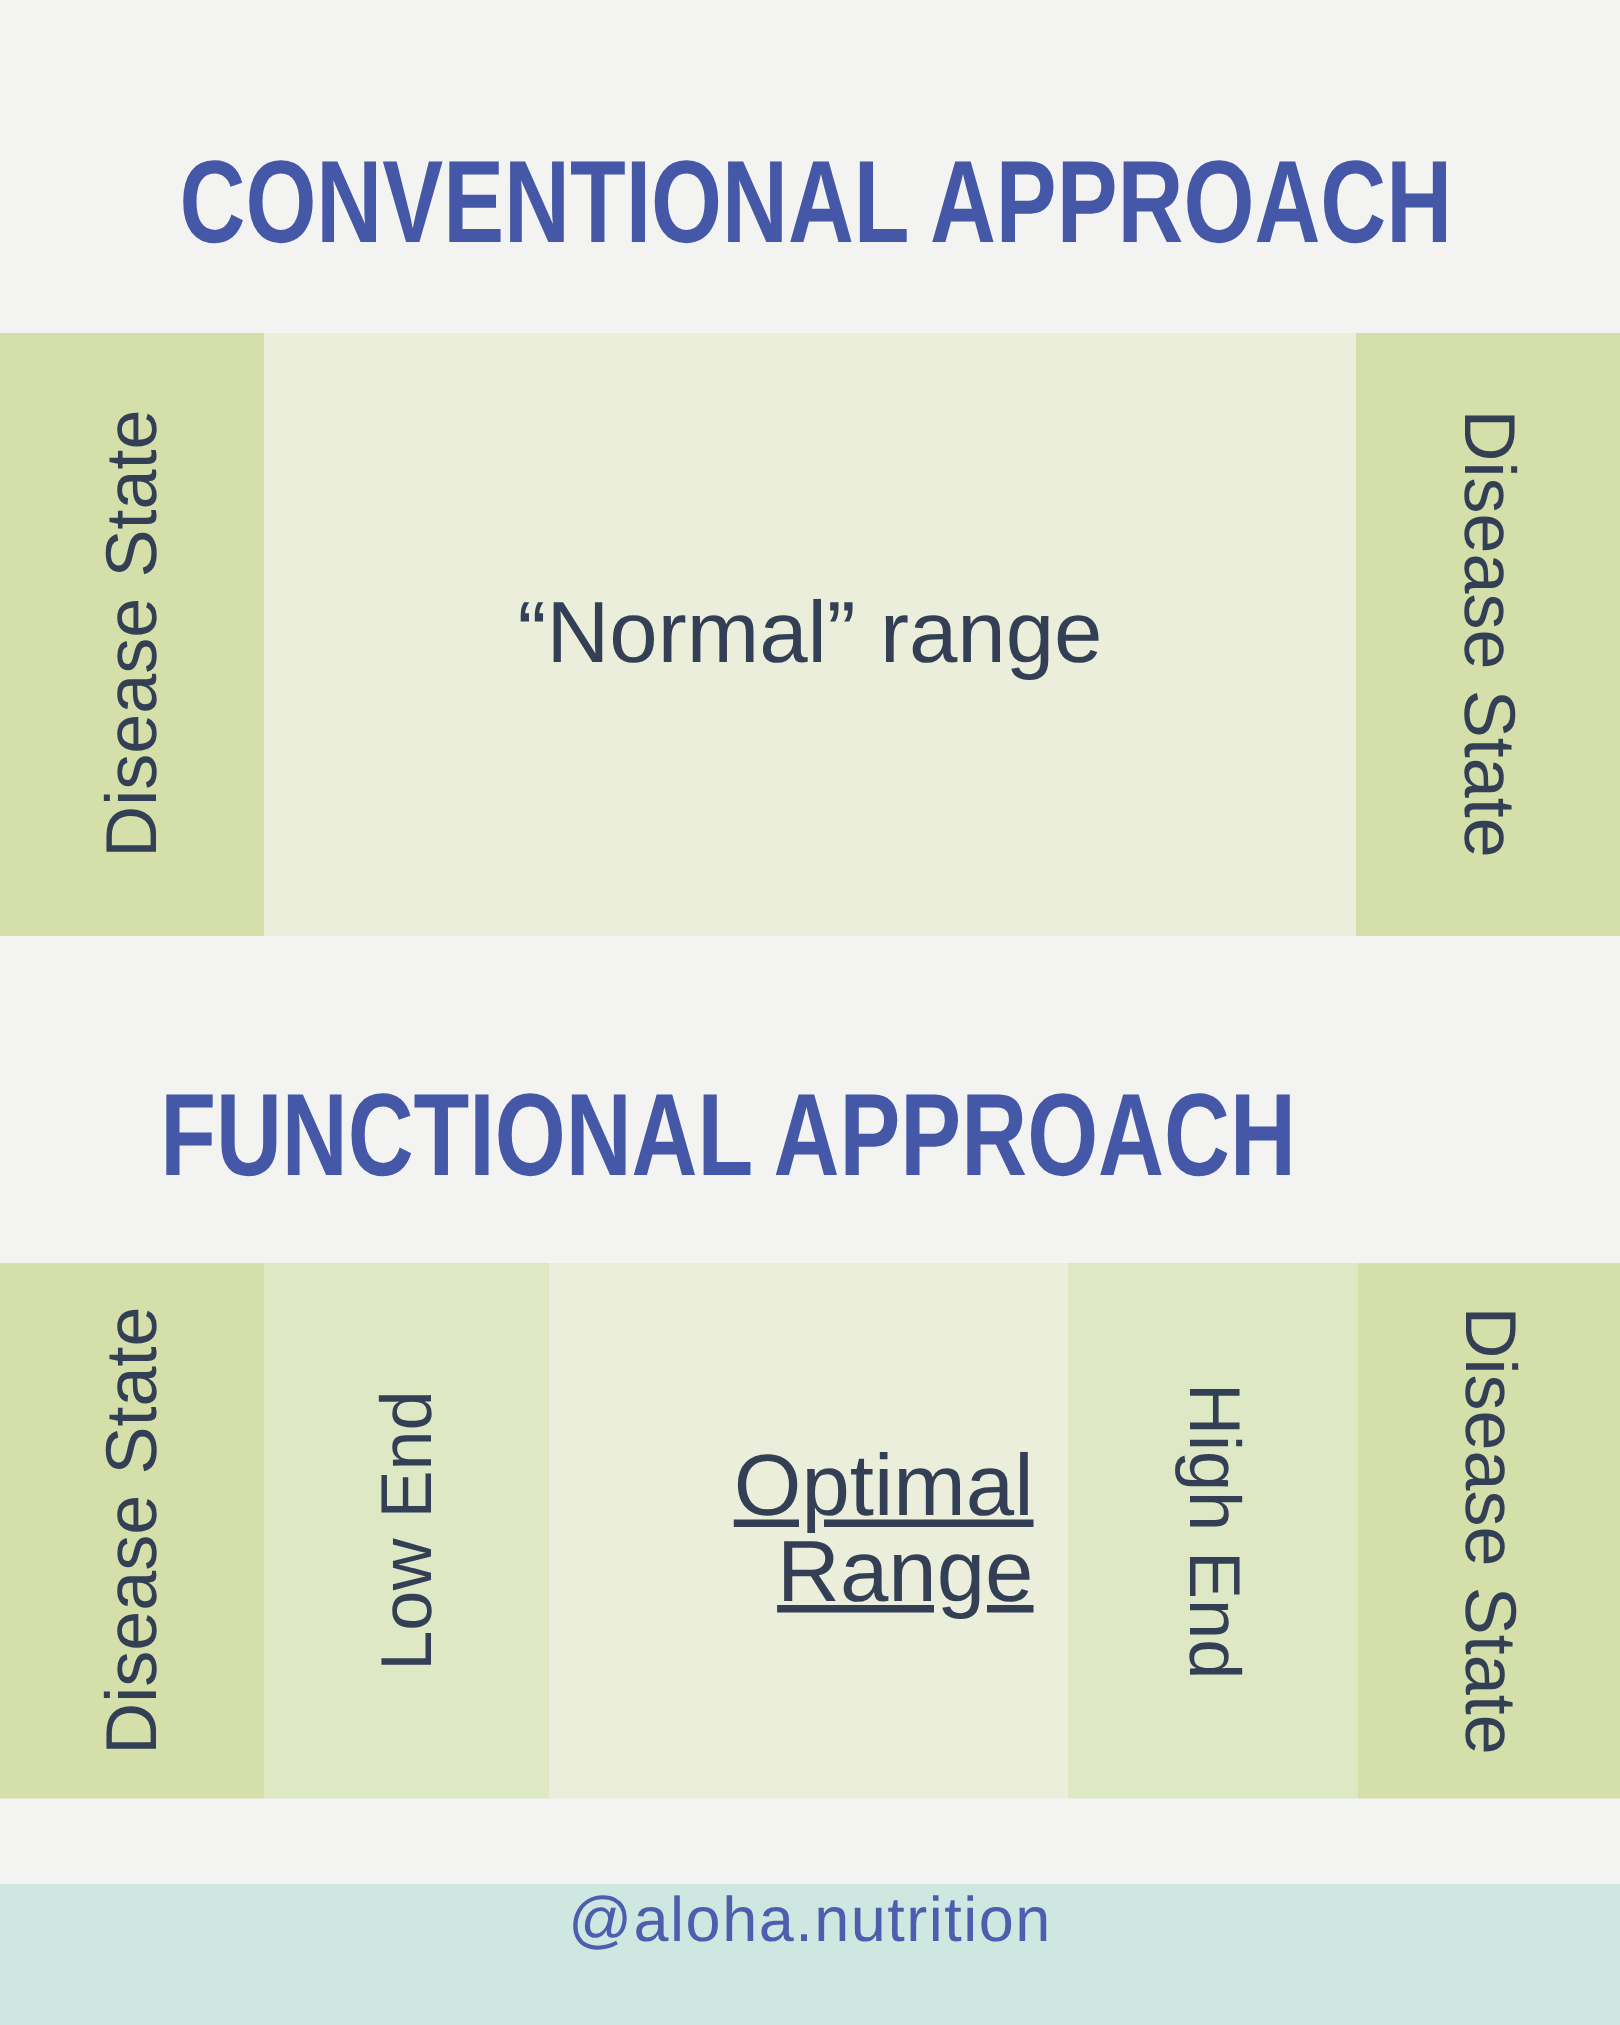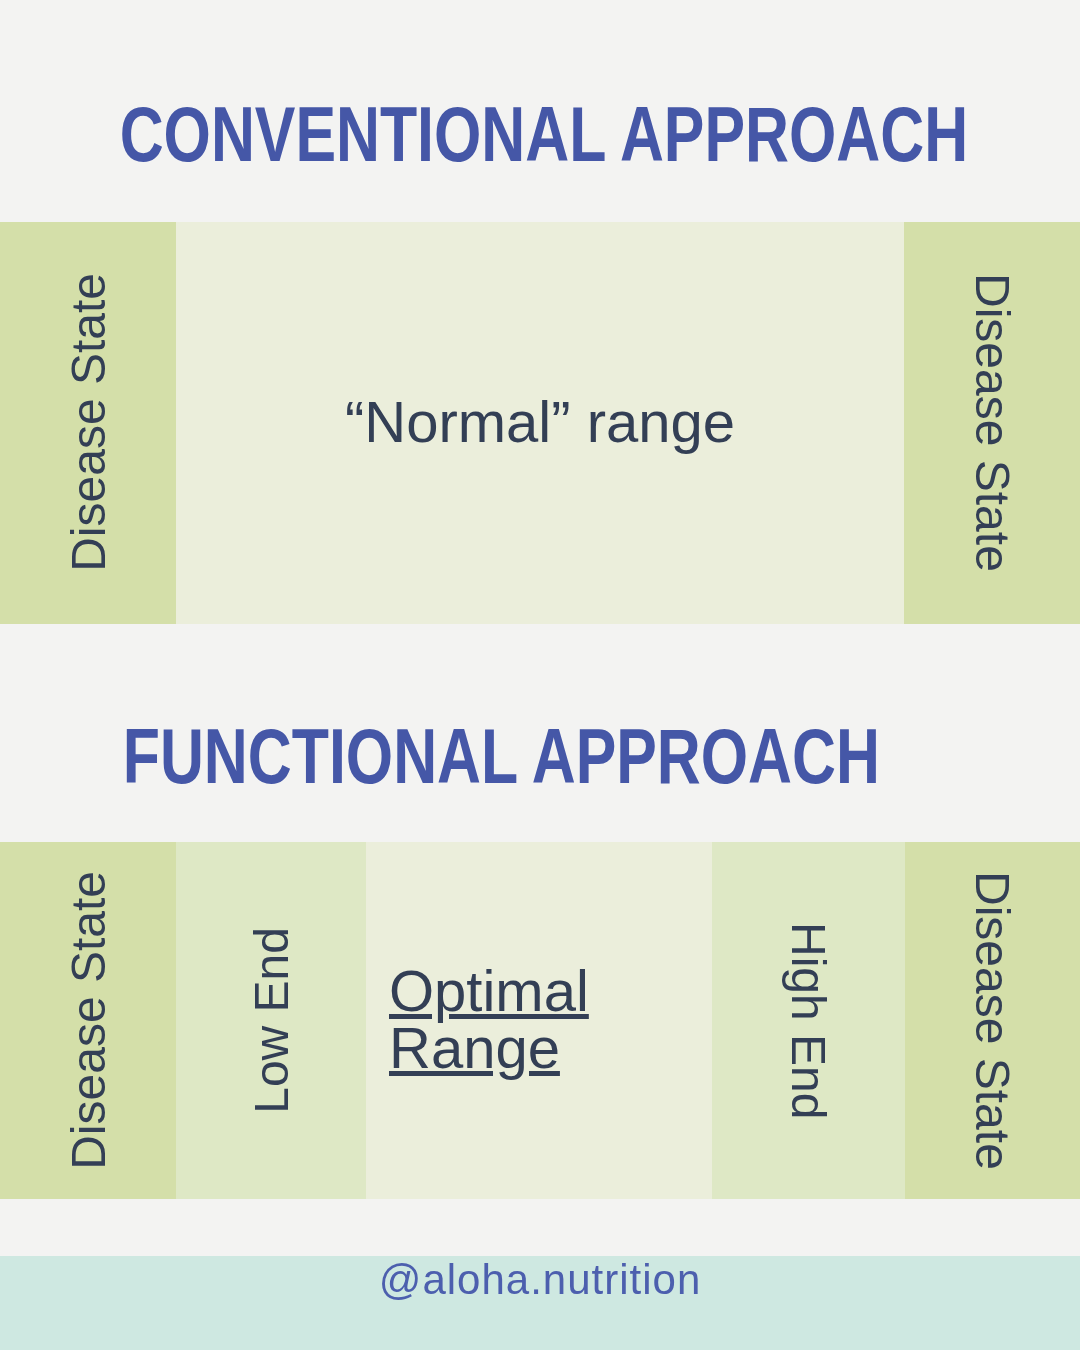--- a/index.html
+++ b/index.html
@@ -24,21 +24,21 @@
     height: 1350px;
     display: flex;
     flex-direction: column;
   }
   .section-title {
     height: 187px;
     display: flex;
     align-items: center;
     margin-top: 48px;
   }
-  .section-title.second { height: 183px; padding-left: 16px; }
+  .section-title.second { height: 183px; }
   .title-text {
     font-size: 78px;
     font-weight: bold;
     color: var(--title-blue);
     letter-spacing: 0px;
     transform: scaleX(0.78);
     transform-origin: center center;
     white-space: nowrap;
   }
   .band {
@@ -71,21 +71,21 @@
     color: var(--navy);
     font-size: 48px;
     white-space: nowrap;
     writing-mode: vertical-rl;
   }
   .rot-up { transform: rotate(180deg); }  
   .rot-down { }                           
   .h-label {
     color: var(--navy);
     font-size: 58px;
-    text-align: left;
+    text-align: right;
     line-height: 0.98;
   }
   .optimal { max-width: 300px; text-decoration: underline; }
   .gap-spacer { height: 62px; }
   .footer {
     height: 101px;
     background: var(--teal);
     display: flex;
     justify-content: center;
   }

